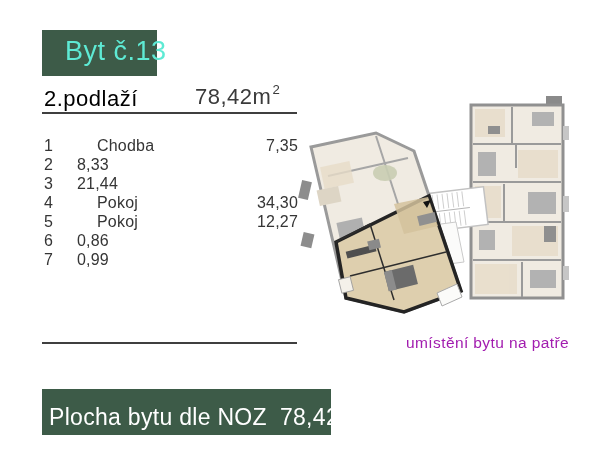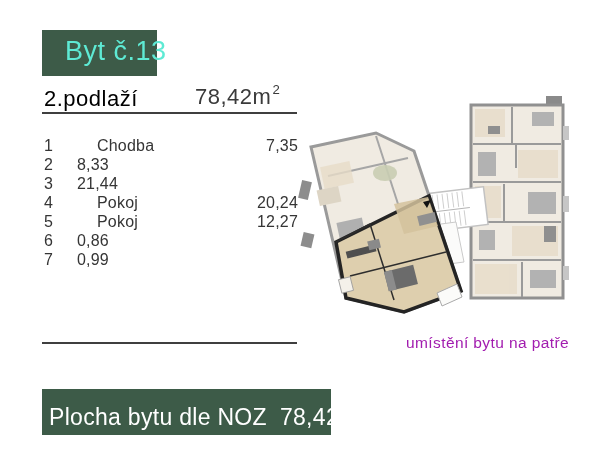--- a/index.html
+++ b/index.html
@@ -75,21 +75,21 @@
     <span class="room-no">2</span>
     <span class="room-area">8,33</span>
   </div>
   <div class="room-row">
     <span class="room-no">3</span>
     <span class="room-area">21,44</span>
   </div>
   <div class="room-row">
     <span class="room-no">4</span>
     <span class="room-name">Pokoj</span>
-    <span class="room-area">20,24</span>
+    <span class="room-area">34,30</span>
   </div>
   <div class="room-row">
     <span class="room-no">5</span>
     <span class="room-name">Pokoj</span>
     <span class="room-area">12,27</span>
   </div>
   <div class="room-row">
     <span class="room-no">6</span>
     <span class="room-area">0,86</span>
   </div>

